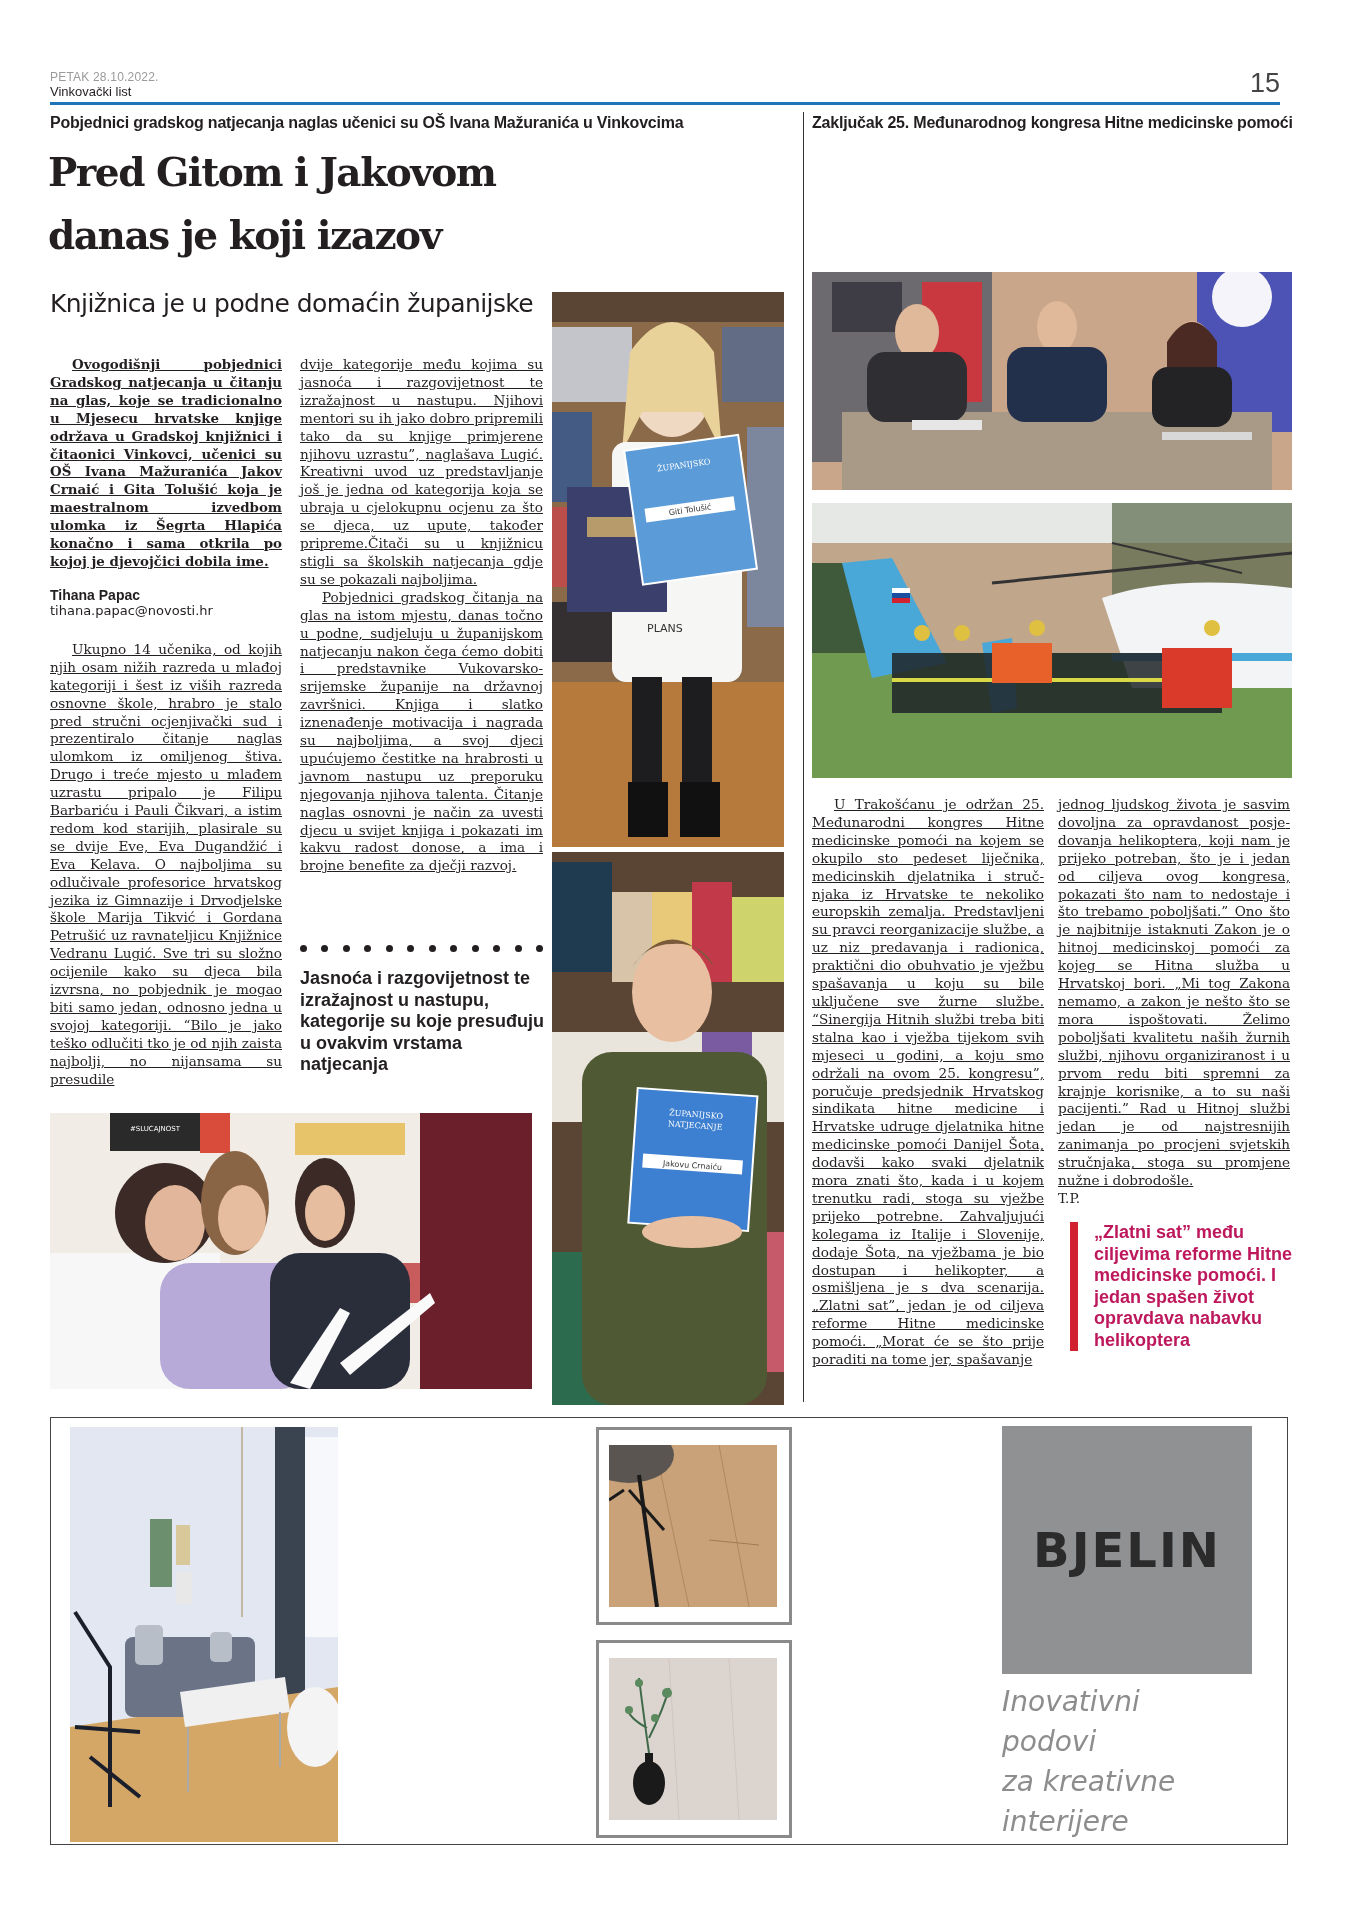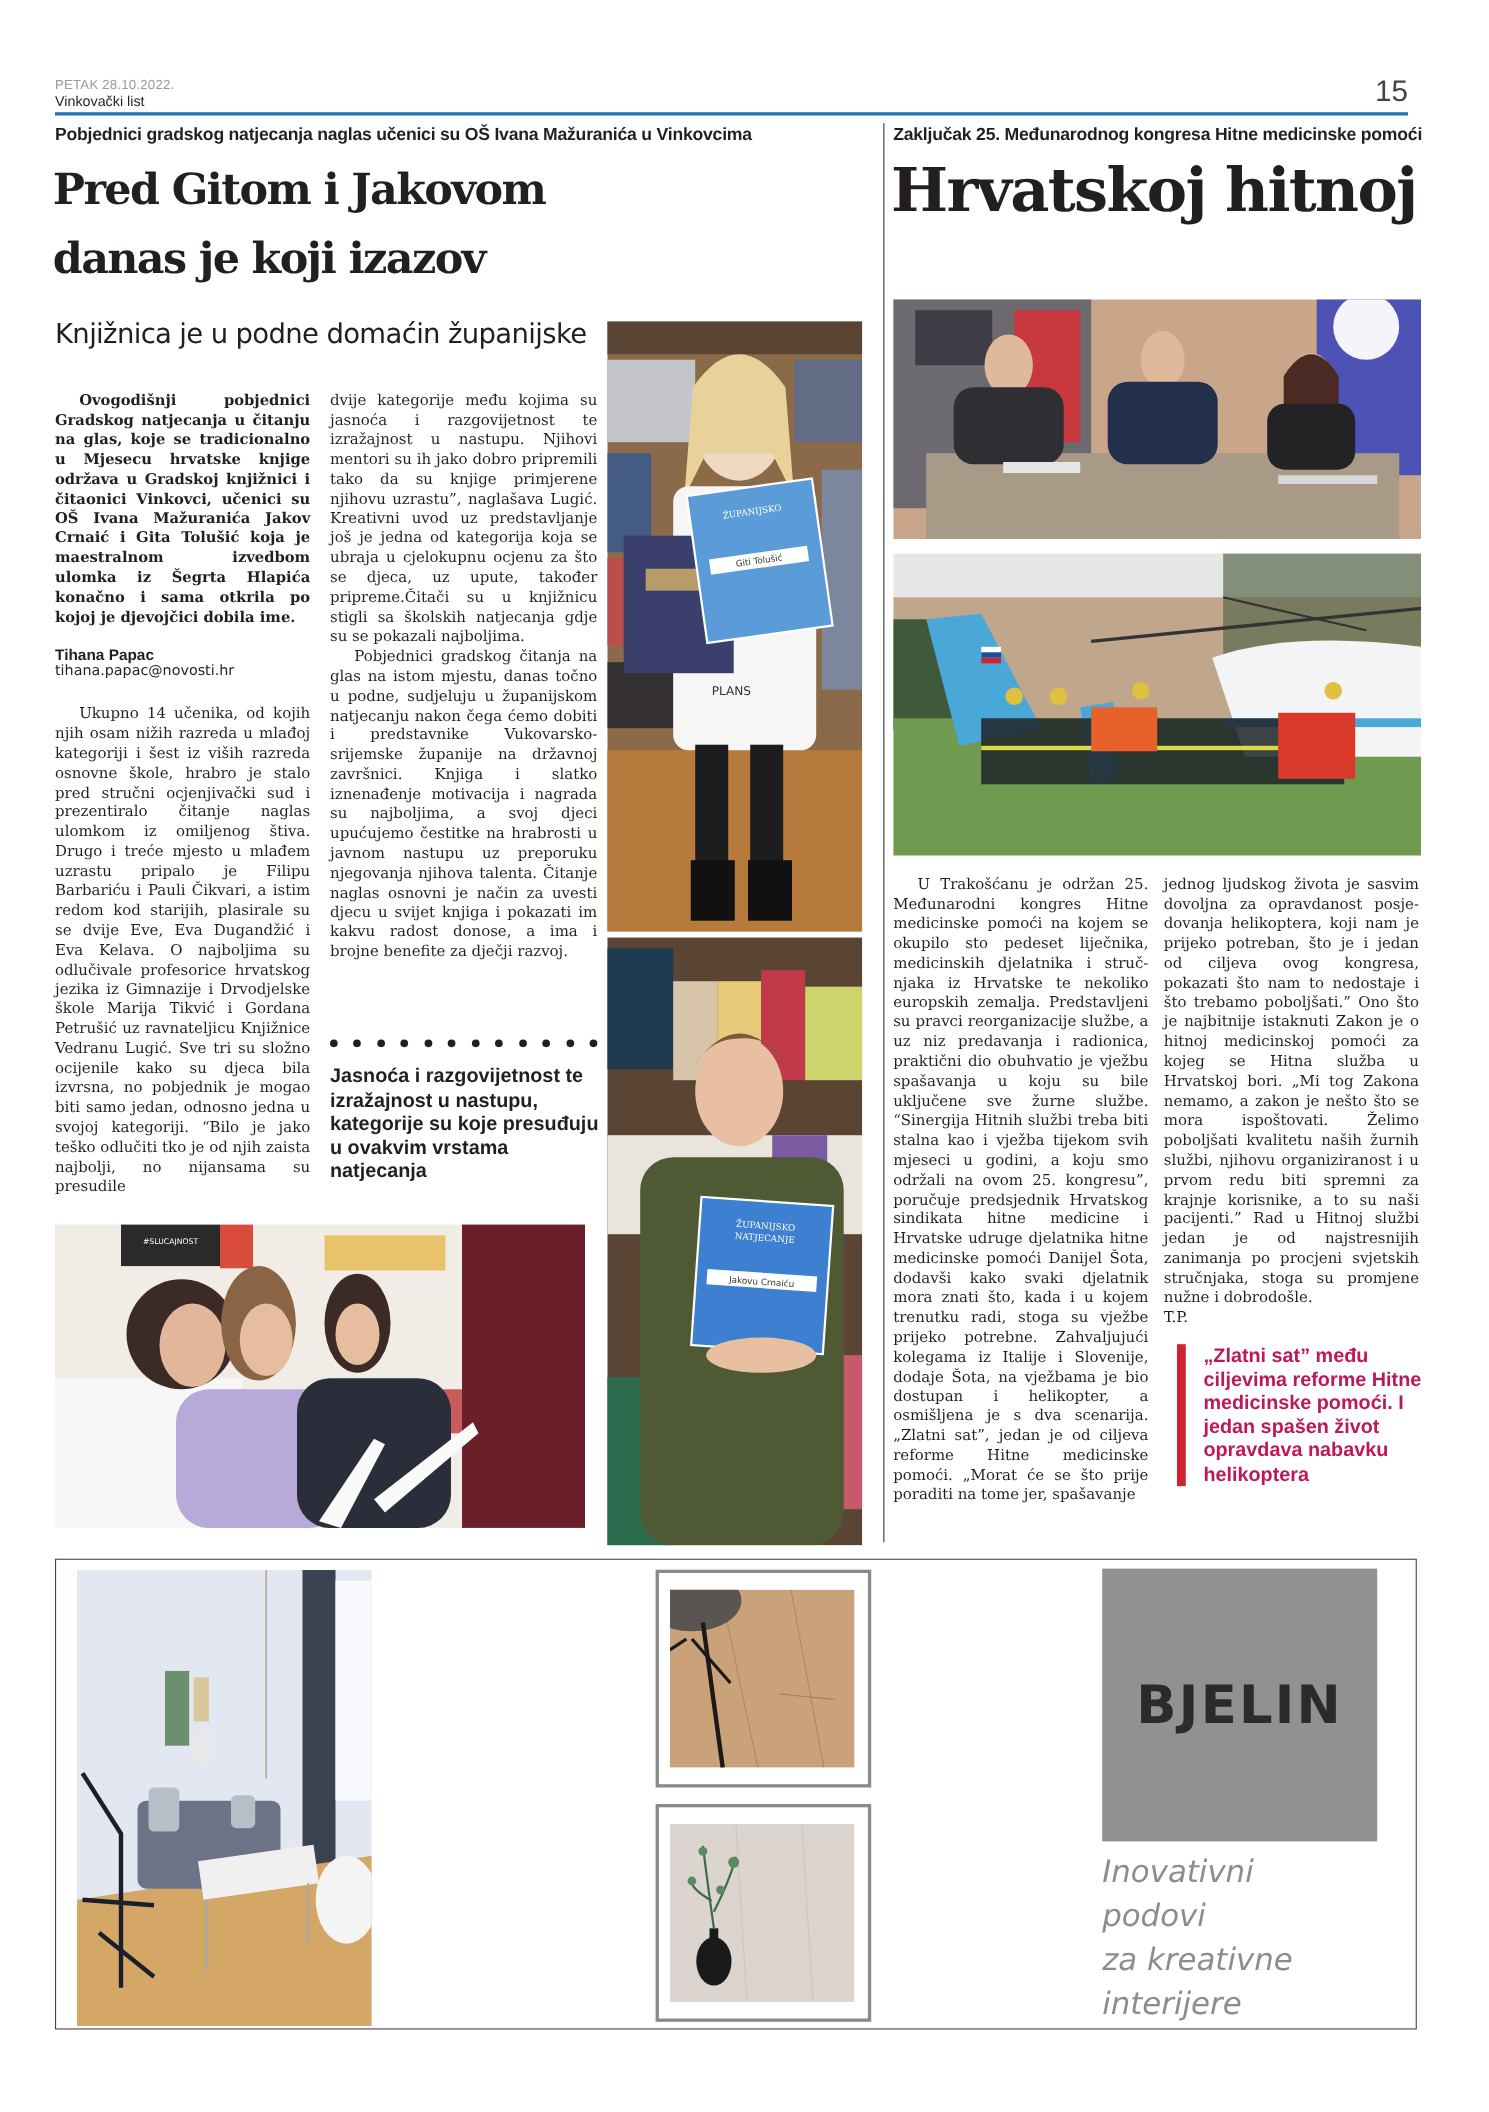--- a/index.html
+++ b/index.html
@@ -13,21 +13,21 @@
   .hdr-rule { left:50px; top:102px; width:1230px; height:3px; background:#1f73b7; }
 
   .vrule { left:803px; top:112px; width:1px; height:1290px; background:#333; }
 
   .kicker { font:bold 16px "Liberation Sans", sans-serif; color:#231f20; letter-spacing:-0.2px; white-space:nowrap; }
   .headline { font-family:"DejaVu Serif", serif; font-weight:bold; color:#231f20; line-height:63px; letter-spacing:-1.5px; white-space:nowrap; }
 
   .deck { left:50px; top:288px; width:500px; font:25px "DejaVu Sans", sans-serif; line-height:31px; color:#231f20; letter-spacing:-0.6px; }
 
   .col { font-family:"DejaVu Serif", serif; font-size:13.6px; line-height:17.9px; text-align:justify; hyphens:manual; color:#231f20; }
-  .col p { margin:0; text-indent:22px; }
+  .col p { margin:0; text-indent:22px;text-decoration:underline; }
   .lead { font-weight:bold; font-size:13.4px; }
   .byline-name { font:bold 14px "Liberation Sans", sans-serif; margin-top:16px; }
   .byline-mail { font:14px "DejaVu Sans", sans-serif; font-size:13px; }
 
   .dots { left:300px; top:945px; width:243px; height:10px; display:flex; justify-content:space-between; }
   .dots span { width:7px; height:7px; border-radius:50%; background:#231f20; }
   .pullquote { left:300px; top:968px; width:250px; font:bold 18px "Liberation Sans", sans-serif; line-height:21.5px; color:#231f20; }
 
   .red-quote { left:1070px; top:1222px; width:230px; font:bold 18px "Liberation Sans", sans-serif; line-height:21.5px; color:#be185d; padding-left:16px; border-left:8px solid #d0232f; }
 
@@ -164,21 +164,20 @@
     <rect x="220" y="140" width="140" height="136" rx="30" fill="#2a2d3a"></rect>
     <ellipse cx="275" cy="90" rx="30" ry="45" fill="#3b2a25"></ellipse>
     <ellipse cx="275" cy="100" rx="20" ry="28" fill="#e6bd9f"></ellipse>
     <polygon points="240,270 290,195 300,200 260,276" fill="#fafafa"></polygon>
     <polygon points="290,250 380,180 385,190 300,262" fill="#fafafa"></polygon>
   </svg>
 </div>
 
 <div class="abs kicker" style="left:812px;top:114px;">Zaključak 25. Međunarodnog kongresa Hitne medicinske pomoći</div>
 <div class="abs headline" style="left:810px;top:141px;font-size:55px;">
-  <div>Hrvatskoj hitnoj</div>
 </div>
 
 <div class="abs photo" style="left:812px;top:272px;width:480px;height:218px;">
   <svg viewBox="0 0 480 218" preserveAspectRatio="none">
     <rect width="480" height="218" fill="#c9a689"></rect>
     <rect x="0" y="0" width="180" height="190" fill="#6c6a6e"></rect>
     <rect x="20" y="10" width="70" height="50" fill="#3e3c44"></rect>
     <rect x="110" y="10" width="60" height="120" fill="#c8383e"></rect>
     <rect x="385" y="0" width="95" height="160" fill="#4c53b5"></rect>
     <circle cx="430" cy="25" r="30" fill="#f4f4fa"></circle>

